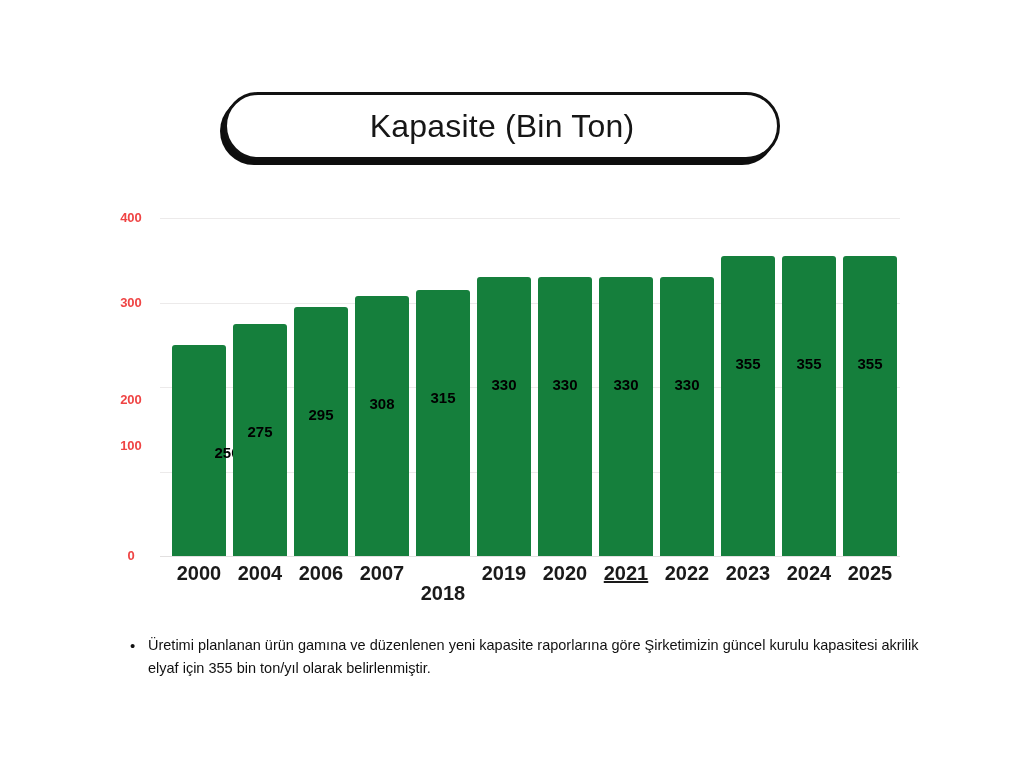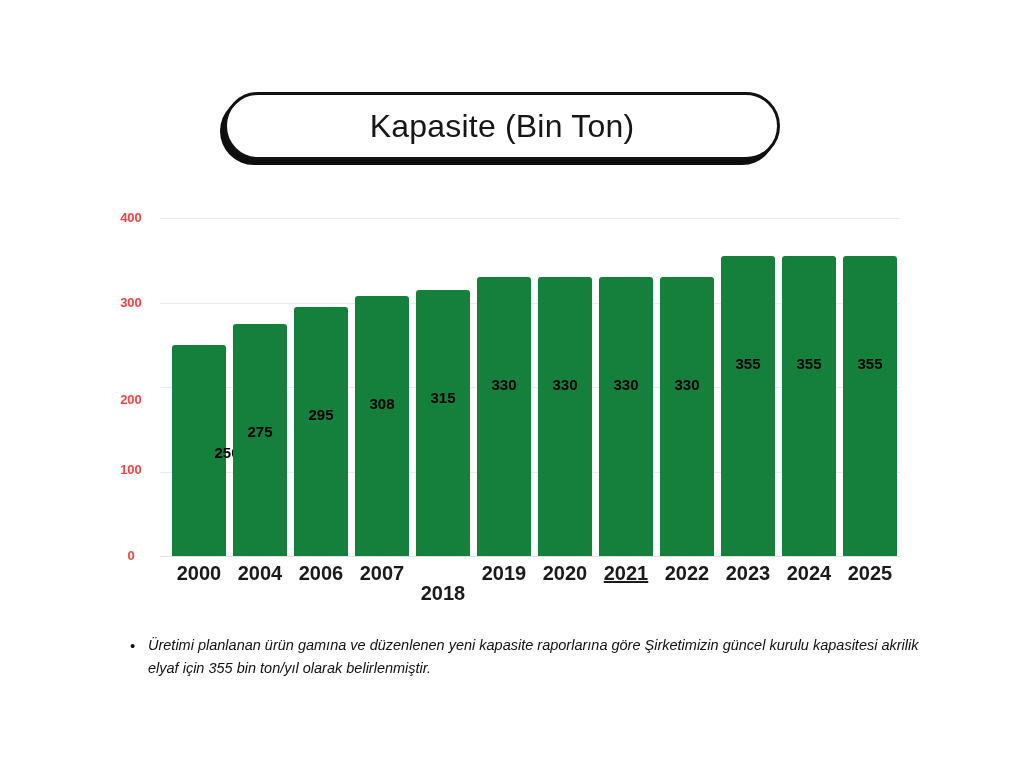--- a/index.html
+++ b/index.html
@@ -134,21 +134,20 @@
     width: 18px;
     flex: 0 0 18px;
     font-size: 15px;
     line-height: 23px;
     color: #111111;
     text-align: left;
   }
   #footnote-text {
     flex: 1;
     font-size: 14.5px;
-    font-style: italic;
     line-height: 23px;
     color: #111111;
   }
 </style>
 </head>
 <body>
 
 <div id="title-wrap">
   <div id="title-shadow"></div>
   <div id="title-pill">
@@ -161,21 +160,21 @@
       <div class="axis-zero" style="top: 556px;"></div>
       <div class="gridline" style="top: 471.5px;"></div>
       <div class="gridline" style="top: 387px;"></div>
       <div class="gridline" style="top: 302.5px;"></div>
       <div class="gridline" style="top: 218px;"></div>
     </div>
   <div id="yticks">
       <div class="ytick-wrap" style="top: 556px;">
         <div class="ytick-label" style="top: -7px;">0</div>
       </div>
-      <div class="ytick-wrap" style="top: 470px; text-decoration: underline;">
+      <div class="ytick-wrap" style="top: 446px; text-decoration: underline;">
         <div class="ytick-label" style="top: -7px;">100</div>
       </div>
       <div class="ytick-wrap" style="top: 387px;">
         <div class="ytick-label" style="top: -7px; margin-top: 13px;">200</div>
       </div>
       <div class="ytick-wrap" style="top: 302.5px;">
         <div class="ytick-label" style="top: -7px;">300</div>
       </div>
       <div class="ytick-wrap" style="top: 218px;">
         <div class="ytick-label" style="top: -7px;">400</div>

